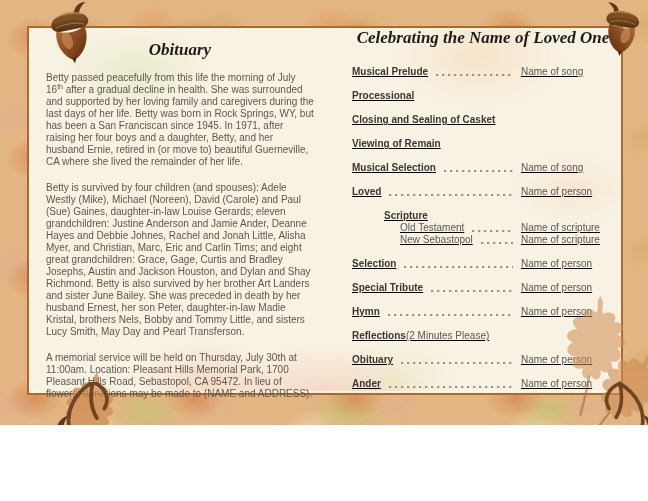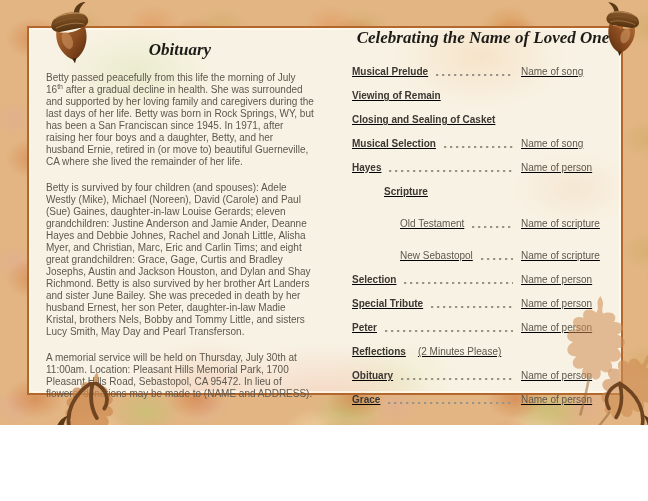--- a/index.html
+++ b/index.html
@@ -36,22 +36,22 @@
   .left-col{ position:absolute; left:46px; top:40px; width:268px; }
   .left-col .page-title{ margin-bottom:12px; }
   .obit-text p{ margin:0 0 14px 0; font-size:10px; line-height:12px; color:#5d574d; text-align:left; }
   .obit-text sup{ font-size:7px; line-height:0; }
   .right-col{ position:absolute; left:352px; top:28px; width:262px; }
   .right-col .page-title{ margin-bottom:18px; }
   .svc-row{ display:flex; align-items:flex-end; font-size:10px; line-height:12px; margin-bottom:12px;text-decoration:underline; }
   .svc-row.tight{ margin-bottom:0;padding-left:32px; }
   .svc-row.indent{ padding-left:48px; }
   .svc-label{ font-weight:bold; color:#3b3833; white-space:nowrap; }
-  .svc-label.plain{ font-weight:normal; color:#5d574d;margin-top:20px; }
-  .svc-suffix{ color:#5d574d; white-space:nowrap; margin-left:12px; }
+  .svc-label.plain{ font-weight:normal; color:#5d574d; }
+  .svc-suffix{ color:#5d574d; white-space:nowrap; margin-left:0; }
   .leader{
     flex:1 1 auto; align-self:flex-end; height:4px; margin:0 8px 1px 8px; min-width:10px;
     background-image:radial-gradient(circle at 1.2px 2px, #9a9388 1.1px, rgba(0,0,0,0) 1.5px);
     background-size:6px 4px; background-repeat:repeat-x; background-position:left bottom;
   }
   .svc-value{ flex:0 0 93px; width:93px; color:#5d574d; white-space:nowrap; }
   .deco{ position:absolute; pointer-events:none; }
   .flip{ transform:scaleX(-1); }
   .defs-holder{ position:absolute; width:0; height:0; overflow:hidden; }
 </style>
@@ -104,32 +104,35 @@
 
   <div class="right-col">
     <div class="page-title">Celebrating the Name of Loved One</div>
     <div>
         <div class="svc-row">
           <span class="svc-label">Musical Prelude</span>
           <span class="leader"></span>
           <span class="svc-value">Name of song</span>
         </div>
         <div class="svc-row">
+          <span class="svc-label">Processional</span>
+        </div>
+        <div class="svc-row">
+          <span class="svc-label">Closing and Sealing of Casket</span>
+        </div>
+        <div class="svc-row">
           <span class="svc-label">Viewing of Remain</span>
         </div>
         <div class="svc-row">
-          <span class="svc-label">Closing and Sealing of Casket</span>
-        </div>
-        <div class="svc-row">
           <span class="svc-label">Musical Selection</span>
           <span class="leader"></span>
           <span class="svc-value">Name of song</span>
         </div>
         <div class="svc-row">
-          <span class="svc-label">Hayes</span>
+          <span class="svc-label">Loved</span>
           <span class="leader"></span>
           <span class="svc-value">Name of person</span>
         </div>
         <div class="svc-row tight">
           <span class="svc-label">Scripture</span>
         </div>
         <div class="svc-row indent tight">
           <span class="svc-label plain">Old Testament</span>
           <span class="leader"></span>
           <span class="svc-value">Name of scripture</span>
@@ -143,35 +146,35 @@
           <span class="svc-label">Selection</span>
           <span class="leader"></span>
           <span class="svc-value">Name of person</span>
         </div>
         <div class="svc-row">
           <span class="svc-label">Special Tribute</span>
           <span class="leader"></span>
           <span class="svc-value">Name of person</span>
         </div>
         <div class="svc-row">
-          <span class="svc-label">Peter</span>
+          <span class="svc-label">Hymn</span>
           <span class="leader"></span>
           <span class="svc-value">Name of person</span>
         </div>
         <div class="svc-row">
           <span class="svc-label">Reflections</span>
           <span class="svc-suffix">(2 Minutes Please)</span>
         </div>
         <div class="svc-row">
           <span class="svc-label">Obituary</span>
           <span class="leader"></span>
           <span class="svc-value">Name of person</span>
         </div>
         <div class="svc-row">
-          <span class="svc-label">Grace</span>
+          <span class="svc-label">Ander</span>
           <span class="leader"></span>
           <span class="svc-value">Name of person</span>
         </div>
       </div>
   </div>
 
   <svg class="deco" style="left:30px; top:2px; width:82px; height:66px;" viewBox="0 0 100 90">
     <use href="#acorn-shape" transform="rotate(-8 50 45)"></use>
   </svg>
 

